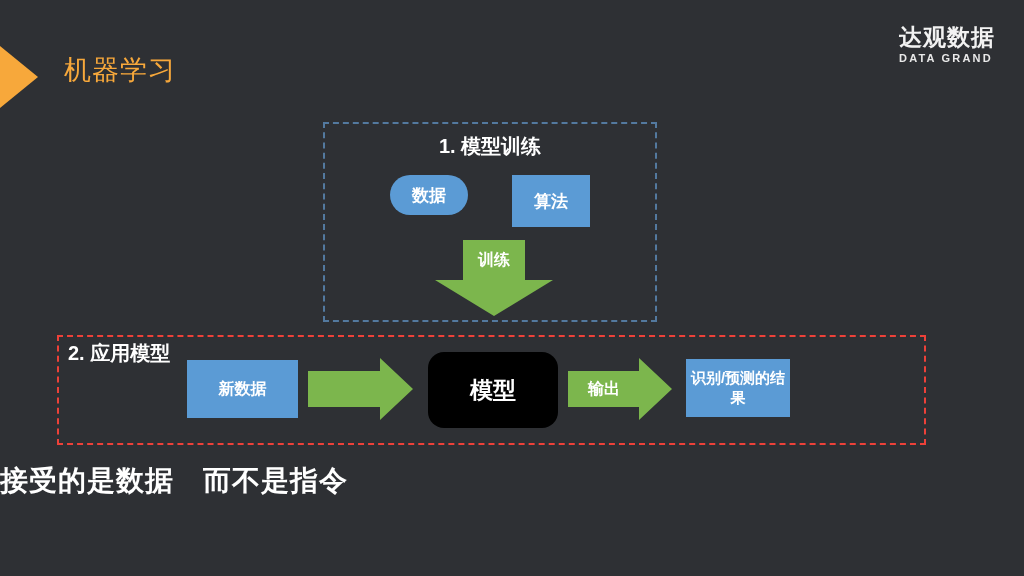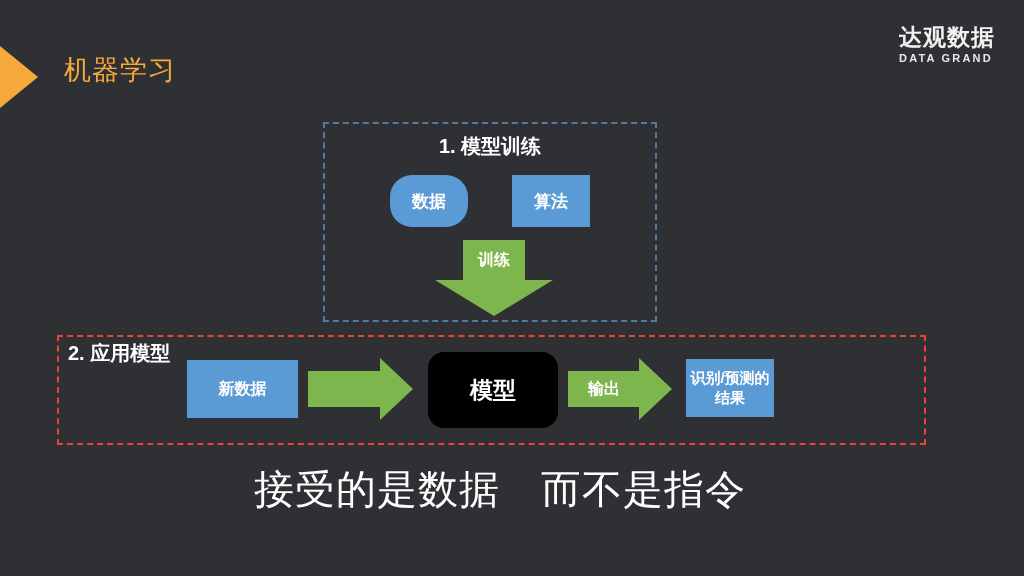--- a/index.html
+++ b/index.html
@@ -64,24 +64,24 @@
   }
 
   
   .node {
     position: absolute;
     background: #5b9bd5;
     color: #fff; font-weight: 700;
     display: flex; align-items: center; justify-content: center;
     text-align: center;
   }
-  .node-data   { left: 65px;  top: 51px;  width: 78px;  height: 52px; font-size: 17px; border-radius: 22px; }
+  .node-data   { left: 65px;  top: 51px;  width: 78px;  height: 40px; font-size: 17px; border-radius: 22px; }
   .node-algo   { left: 187px; top: 51px;  width: 78px;  height: 52px; font-size: 17px; }
   .node-newdata{ left: 187px; top: 360px; width: 111px; height: 58px; font-size: 16px; }
-  .node-result { left: 686px; top: 359px; width: 88px; height: 58px; font-size: 15px;
+  .node-result { left: 686px; top: 359px; width: 104px; height: 58px; font-size: 15px;
                  line-height: 1.35; padding: 0 2px; }
   .model-box {
     position: absolute; left: 428px; top: 352px;
     width: 130px; height: 76px;
     background: #000000; border-radius: 16px;
     display: flex; align-items: center; justify-content: center;
     font-size: 23px; font-weight: 700; color: #fff;
   }
 
   
@@ -93,22 +93,22 @@
   }
   .arrow-down { left: 110px; top: 116px; width: 118px; height: 76px; }
   .arrow-down .arrow-label { left: 28px; top: 0; width: 62px; height: 40px; }
   .arrow-input  { left: 308px; top: 358px; width: 105px; height: 62px; }
   .arrow-output { left: 568px; top: 358px; width: 104px; height: 62px; }
   .arrow-right .arrow-label { left: 0; top: 13px; width: 72px; height: 36px; }
 
   
   .caption {
     position: absolute; left: 0; right: 24px; top: 462px;
-    text-align: center;
-    font-size: 40px; font-weight: 400; letter-spacing: 1px;
+    text-align: left;
+    font-size: 28px; font-weight: 700; letter-spacing: 1px;
     color: #ffffff;
     font-family: "Liberation Sans", "DejaVu Sans", sans-serif;
   }
 </style>
 </head>
 <body>
 
 <div class="slide">
 
   <div class="chevron"></div>

